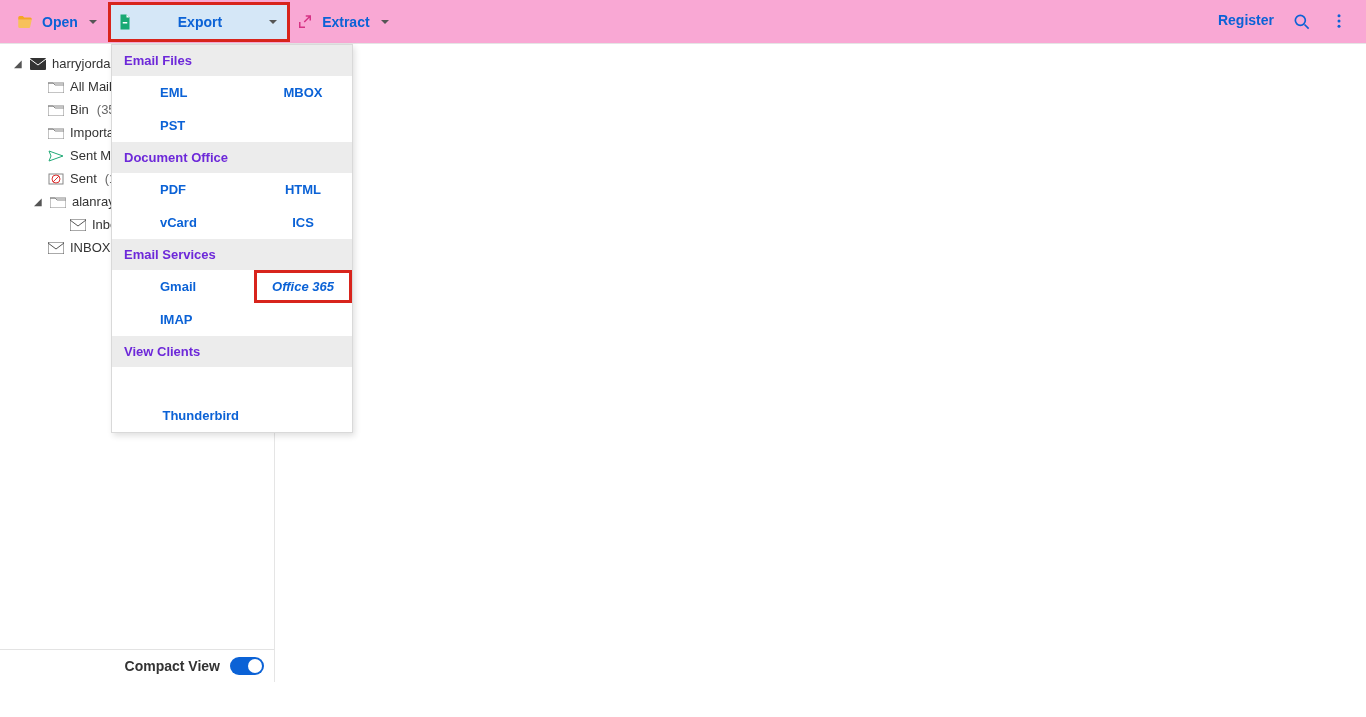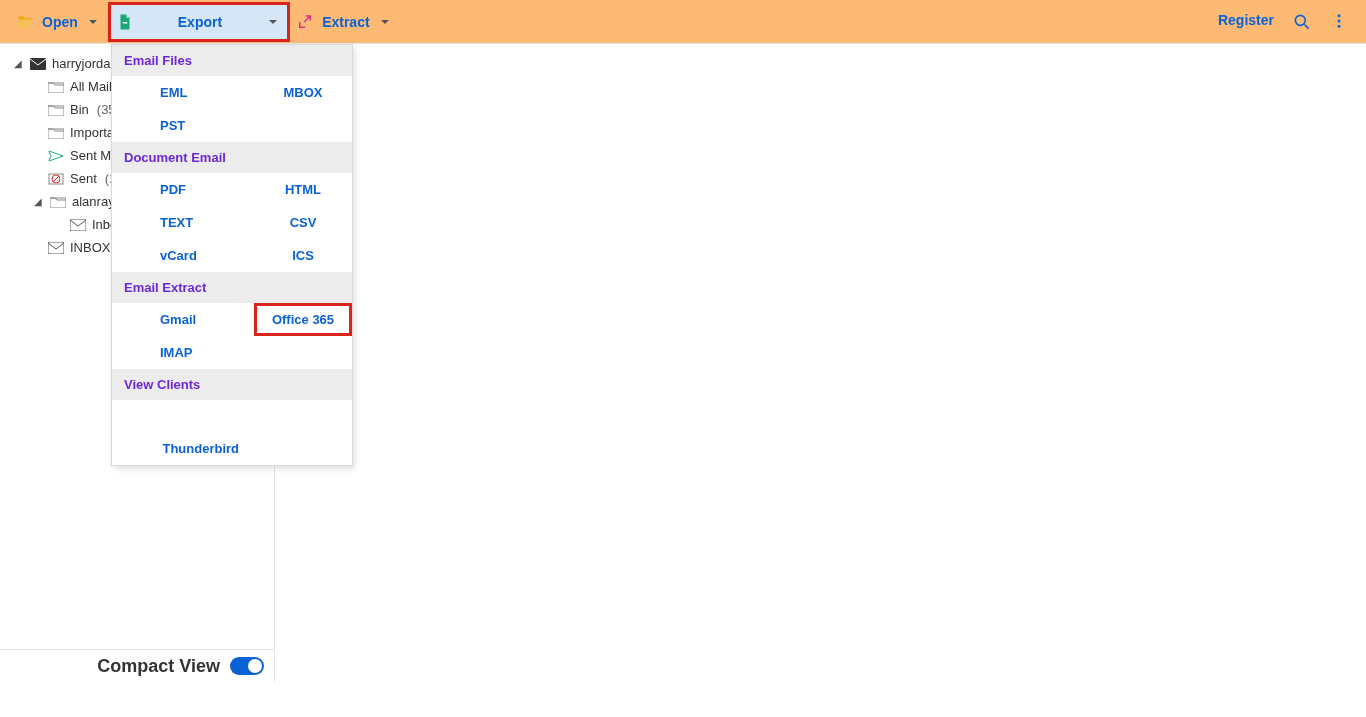--- a/index.html
+++ b/index.html
@@ -9,21 +9,21 @@
   color: #333;
   background: #fff;
   width: 1366px;
   height: 717px;
   overflow: hidden;
   position: relative;
 }
 
 .toolbar {
   height: 44px;
-  background: #fdba74;
+  background: #f9a8d4;
   border-bottom: 1px solid #e5e5e5;
   display: flex;
   align-items: center;
   padding: 0 10px;
   justify-content: space-between;
 }
 .toolbar-left { display: flex; align-items: center; gap: 2px; }
 .toolbar-right { display: flex; align-items: flex-start; gap: 18px; padding-right: 8px;}
 .toolbar-btn {
   display: inline-flex;
@@ -58,21 +58,21 @@
 .tree-item.indent2 { padding-left: 70px; }
 .expander { width:10px; color:#555; font-size:10px; }
 .tree-label { color:#333; }
 .tree-sub { color:#666; margin-left:2px; }
 
 
 .sidebar-bottom {
   position:absolute; bottom:0; left:0; right:0;
   height:33px; border-top:1px solid #e3e3e3;
   display:flex; align-items:center; justify-content:flex-end;
-  padding-right:10px; gap:10px; font-size:18px; font-weight:600;
+  padding-right:10px; gap:10px; font-size:14px; font-weight:600;
   background:#fff;
 }
 .toggle {
   width:34px; height:18px; border-radius:10px; background:#0b62d6;
   position:relative;
 }
 .toggle::after {
   content:""; position:absolute; right:2px; top:2px;
   width:14px; height:14px; background:#fff; border-radius:50%;
 }
@@ -93,21 +93,21 @@
 }
 .dd-row { display:flex; }
 .dd-cell {
   flex:1; text-align:center; padding: 9px 4px;
   color:#0b62d6; font-weight:600; font-size:13px;
   cursor:pointer;
 }
 .dd-cell.left { text-align:left; padding-left: 48px; }
 .dd-cell.leftish { text-align:right; padding-left: 26px; margin-top: 32px; }
 .dd-cell.empty { cursor:default; }
-.dd-cell.boxed { outline:3px solid #d8241c; outline-offset:-3px; }
+.dd-cell.boxed { outline:3px solid #d8241c; outline-offset:-3px;font-style:italic; }
 
 .content { flex:1; background:#fff; }
 
 
 .icon-holder { display:inline-flex; width:18px; height:18px; align-items:center; justify-content:center; }
 .tree-icon { width:16px; height:14px; display:inline-flex; align-items:center; justify-content:center; }
 </style>
 </head>
 <body>
 
@@ -282,35 +282,31 @@
   <div class="dd-header">Email Files</div>
   <div class="dd-row">
     <div class="dd-cell left">EML</div>
     <div class="dd-cell">MBOX</div>
   </div>
   <div class="dd-row">
     <div class="dd-cell left">PST</div>
     <div class="dd-cell empty"></div>
   </div>
 
-  <div class="dd-header">Document Email</div>
+  <div class="dd-header">Document Office</div>
   <div class="dd-row">
     <div class="dd-cell left">PDF</div>
     <div class="dd-cell">HTML</div>
   </div>
   <div class="dd-row">
-    <div class="dd-cell left">TEXT</div>
-    <div class="dd-cell">CSV</div>
-  </div>
-  <div class="dd-row">
     <div class="dd-cell left">vCard</div>
     <div class="dd-cell">ICS</div>
   </div>
 
-  <div class="dd-header">Email Extract</div>
+  <div class="dd-header">Email Services</div>
   <div class="dd-row">
     <div class="dd-cell left">Gmail</div>
     <div class="dd-cell boxed">Office 365</div>
   </div>
   <div class="dd-row">
     <div class="dd-cell left">IMAP</div>
     <div class="dd-cell empty"></div>
   </div>
 
   <div class="dd-header">View Clients</div>

